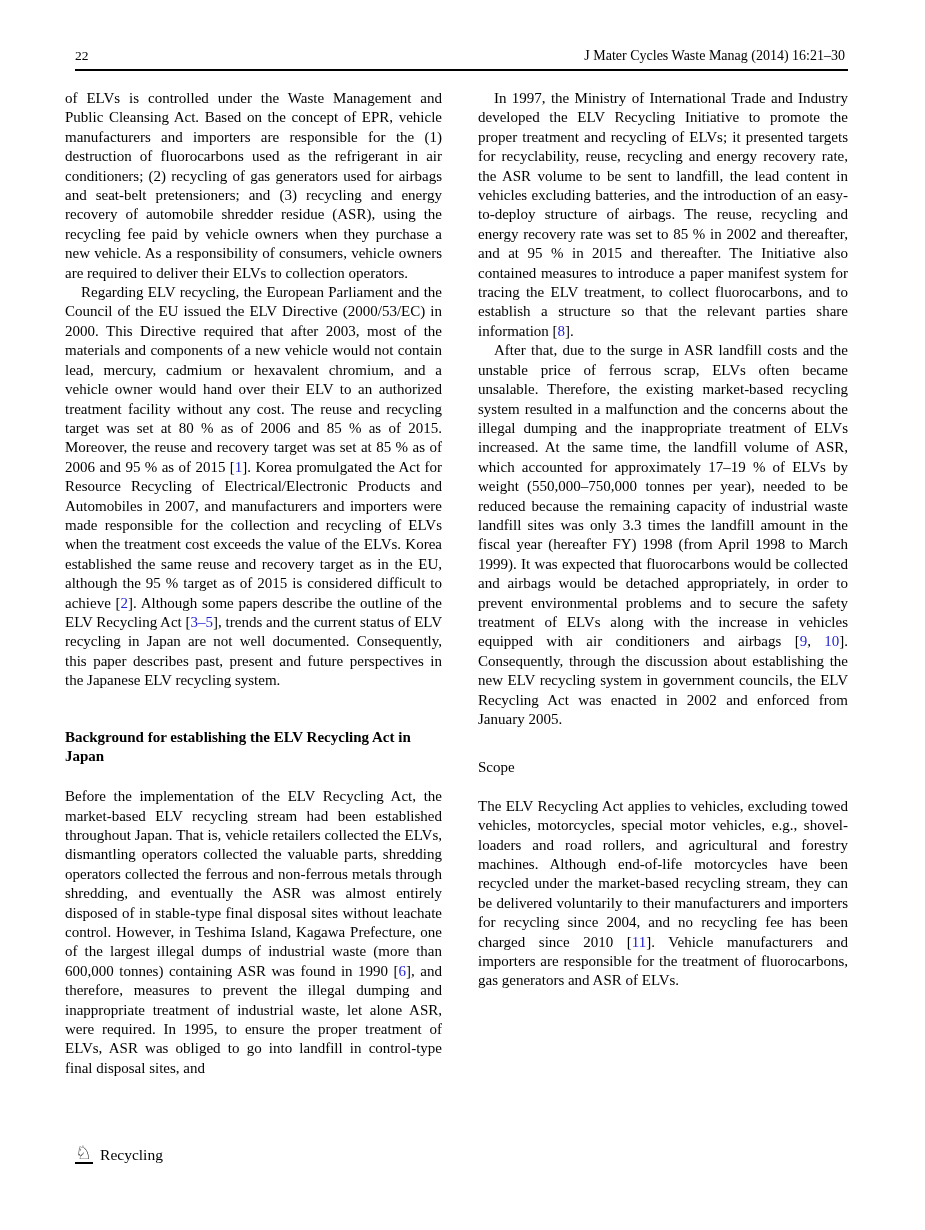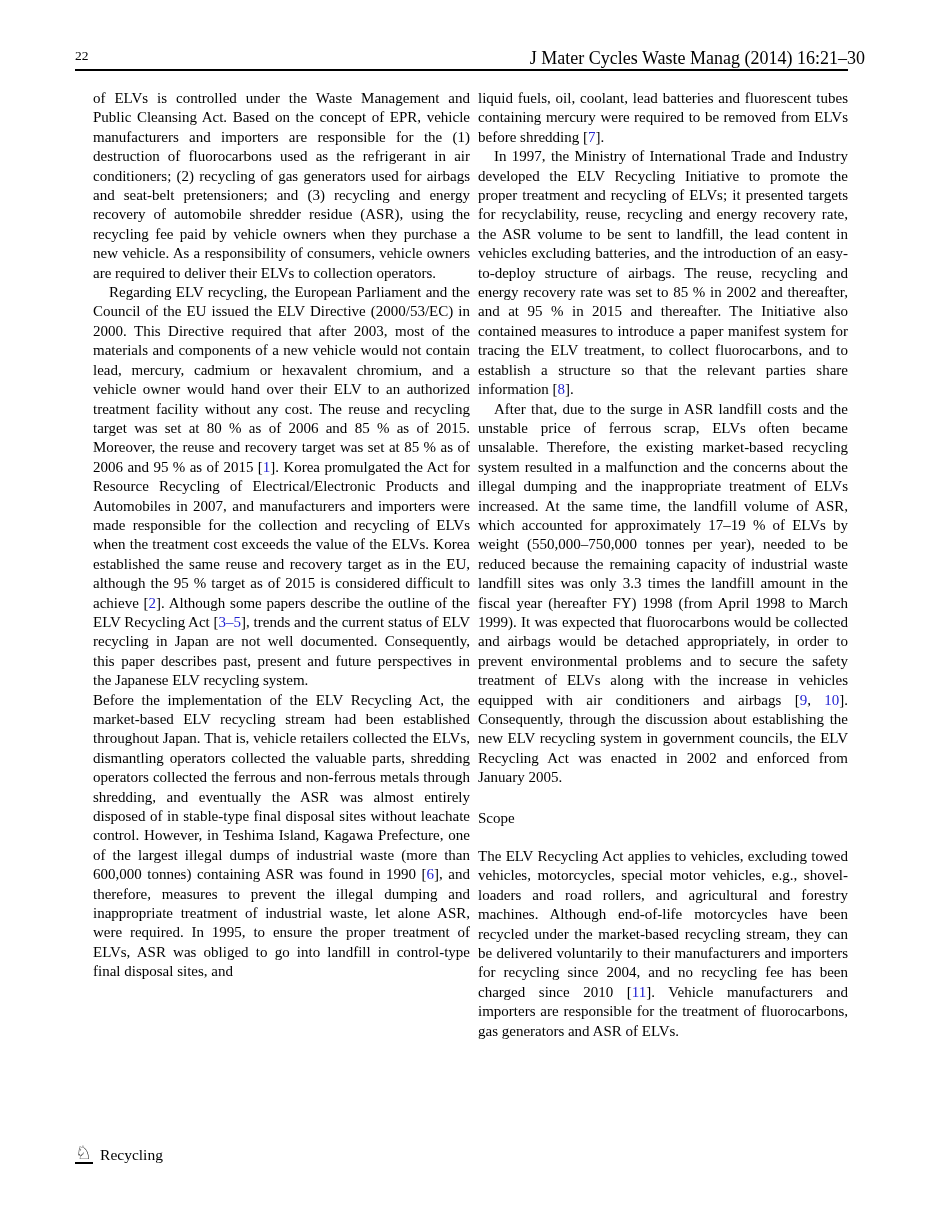--- a/index.html
+++ b/index.html
@@ -11,44 +11,44 @@
     font-family: "Liberation Serif", serif;
     color: #000000;
     overflow: hidden;
     text-decoration: underline;
   }
   .hdr-left {
     position: absolute; left: 75px; top: 48px;
     font-size: 13.5px;
   }
   .hdr-right {
-    position: absolute; right: 60px; top: 48px;
-    font-size: 18px;
+    position: absolute; right: 80px; top: 48px;
+    font-size: 14px;
     margin-left: 16px;
   }
   .hdr-rule {
     position: absolute; left: 75px; top: 69px;
     width: 773px; height: 2px; background: #000;
   }
   .col {
     position: absolute; top: 89px;
     font-size: 15px; line-height: 19.4px;
     text-align: justify;
   }
-  .col-left  { left: 93px;  width: 377px; }
+  .col-left  { left: 65px;  width: 377px; }
   .col-right { left: 478px; width: 370px; }
   .col p { margin: 0; }
   .col p.indent { text-indent: 16px; }
   .col h2 {
     font-size: 15px; font-weight: bold;
     margin: 37px 0 20px 0; text-align: left; line-height: 19.8px;
   }
   .col h3 {
     font-size: 15px; font-weight: normal;
-    margin: 21px 0 19px 0; text-align: left; line-height: 19.4px;
+    margin: 29px 0 19px 0; text-align: left; line-height: 19.4px;
   }
   .cite { color: var(--cite-color, #2323d2); cursor: pointer; }
   .footer {
     position: absolute; left: 75px; top: 1143px;
     display: flex; align-items: flex-end; gap: 7px;
     font-size: 15.5px;
   }
   .springer-horse {
     display: inline-block;
     font-size: 19px; line-height: 19px;
@@ -63,25 +63,25 @@
 
   <span class="hdr-left">22</span>
 
   <span class="hdr-right">J Mater Cycles Waste Manag (2014) 16:21–30</span>
 
   <div class="hdr-rule"></div>
 
   <div class="col col-left">
       <p>of ELVs is controlled under the Waste Management and Public Cleansing Act. Based on the concept of EPR, vehicle manufacturers and importers are responsible for the (1) destruction of fluorocarbons used as the refrigerant in air conditioners; (2) recycling of gas generators used for airbags and seat-belt pretensioners; and (3) recycling and energy recovery of automobile shredder residue (ASR), using the recycling fee paid by vehicle owners when they purchase a new vehicle. As a responsibility of consumers, vehicle owners are required to deliver their ELVs to collection operators.</p>
       <p class="indent">Regarding ELV recycling, the European Parliament and the Council of the EU issued the ELV Directive (2000/53/EC) in 2000. This Directive required that after 2003, most of the materials and components of a new vehicle would not contain lead, mercury, cadmium or hexavalent chromium, and a vehicle owner would hand over their ELV to an authorized treatment facility without any cost. The reuse and recycling target was set at 80 % as of 2006 and 85 % as of 2015. Moreover, the reuse and recovery target was set at 85 % as of 2006 and 95 % as of 2015 [<span class="cite">1</span>]. Korea promulgated the Act for Resource Recycling of Electrical/Electronic Products and Automobiles in 2007, and manufacturers and importers were made responsible for the collection and recycling of ELVs when the treatment cost exceeds the value of the ELVs. Korea established the same reuse and recovery target as in the EU, although the 95 % target as of 2015 is considered difficult to achieve [<span class="cite">2</span>]. Although some papers describe the outline of the ELV Recycling Act [<span class="cite">3–5</span>], trends and the current status of ELV recycling in Japan are not well documented. Consequently, this paper describes past, present and future perspectives in the Japanese ELV recycling system.</p>
+      <h2>Background for establishing the ELV Recycling Act in Japan</h2>
       <p>Before the implementation of the ELV Recycling Act, the market-based ELV recycling stream had been established throughout Japan. That is, vehicle retailers collected the ELVs, dismantling operators collected the valuable parts, shredding operators collected the ferrous and non-ferrous metals through shredding, and eventually the ASR was almost entirely disposed of in stable-type final disposal sites without leachate control. However, in Teshima Island, Kagawa Prefecture, one of the largest illegal dumps of industrial waste (more than 600,000 tonnes) containing ASR was found in 1990 [<span class="cite">6</span>], and therefore, measures to prevent the illegal dumping and inappropriate treatment of industrial waste, let alone ASR, were required. In 1995, to ensure the proper treatment of ELVs, ASR was obliged to go into landfill in control-type final disposal sites, and</p>
     </div>
 
   <div class="col col-right">
-      <p>liquid fuels, oil, coolant, lead batteries and fluorescent tubes containing mercury were required to be removed from ELVs before shredding [<span class="cite">7</span>].</p>
       <p class="indent">In 1997, the Ministry of International Trade and Industry developed the ELV Recycling Initiative to promote the proper treatment and recycling of ELVs; it presented targets for recyclability, reuse, recycling and energy recovery rate, the ASR volume to be sent to landfill, the lead content in vehicles excluding batteries, and the introduction of an easy-to-deploy structure of airbags. The reuse, recycling and energy recovery rate was set to 85 % in 2002 and thereafter, and at 95 % in 2015 and thereafter. The Initiative also contained measures to introduce a paper manifest system for tracing the ELV treatment, to collect fluorocarbons, and to establish a structure so that the relevant parties share information [<span class="cite">8</span>].</p>
       <p class="indent">After that, due to the surge in ASR landfill costs and the unstable price of ferrous scrap, ELVs often became unsalable. Therefore, the existing market-based recycling system resulted in a malfunction and the concerns about the illegal dumping and the inappropriate treatment of ELVs increased. At the same time, the landfill volume of ASR, which accounted for approximately 17–19 % of ELVs by weight (550,000–750,000 tonnes per year), needed to be reduced because the remaining capacity of industrial waste landfill sites was only 3.3 times the landfill amount in the fiscal year (hereafter FY) 1998 (from April 1998 to March 1999). It was expected that fluorocarbons would be collected and airbags would be detached appropriately, in order to prevent environmental problems and to secure the safety treatment of ELVs along with the increase in vehicles equipped with air conditioners and airbags [<span class="cite">9</span>, <span class="cite">10</span>]. Consequently, through the discussion about establishing the new ELV recycling system in government councils, the ELV Recycling Act was enacted in 2002 and enforced from January 2005.</p>
       <h3>Scope</h3>
       <p>The ELV Recycling Act applies to vehicles, excluding towed vehicles, motorcycles, special motor vehicles, e.g., shovel-loaders and road rollers, and agricultural and forestry machines. Although end-of-life motorcycles have been recycled under the market-based recycling stream, they can be delivered voluntarily to their manufacturers and importers for recycling since 2004, and no recycling fee has been charged since 2010 [<span class="cite">11</span>]. Vehicle manufacturers and importers are responsible for the treatment of fluorocarbons, gas generators and ASR of ELVs.</p>
     </div>
 
   <div class="footer">
     <span class="springer-horse">♘</span>
     <span>Recycling</span>
   </div>

